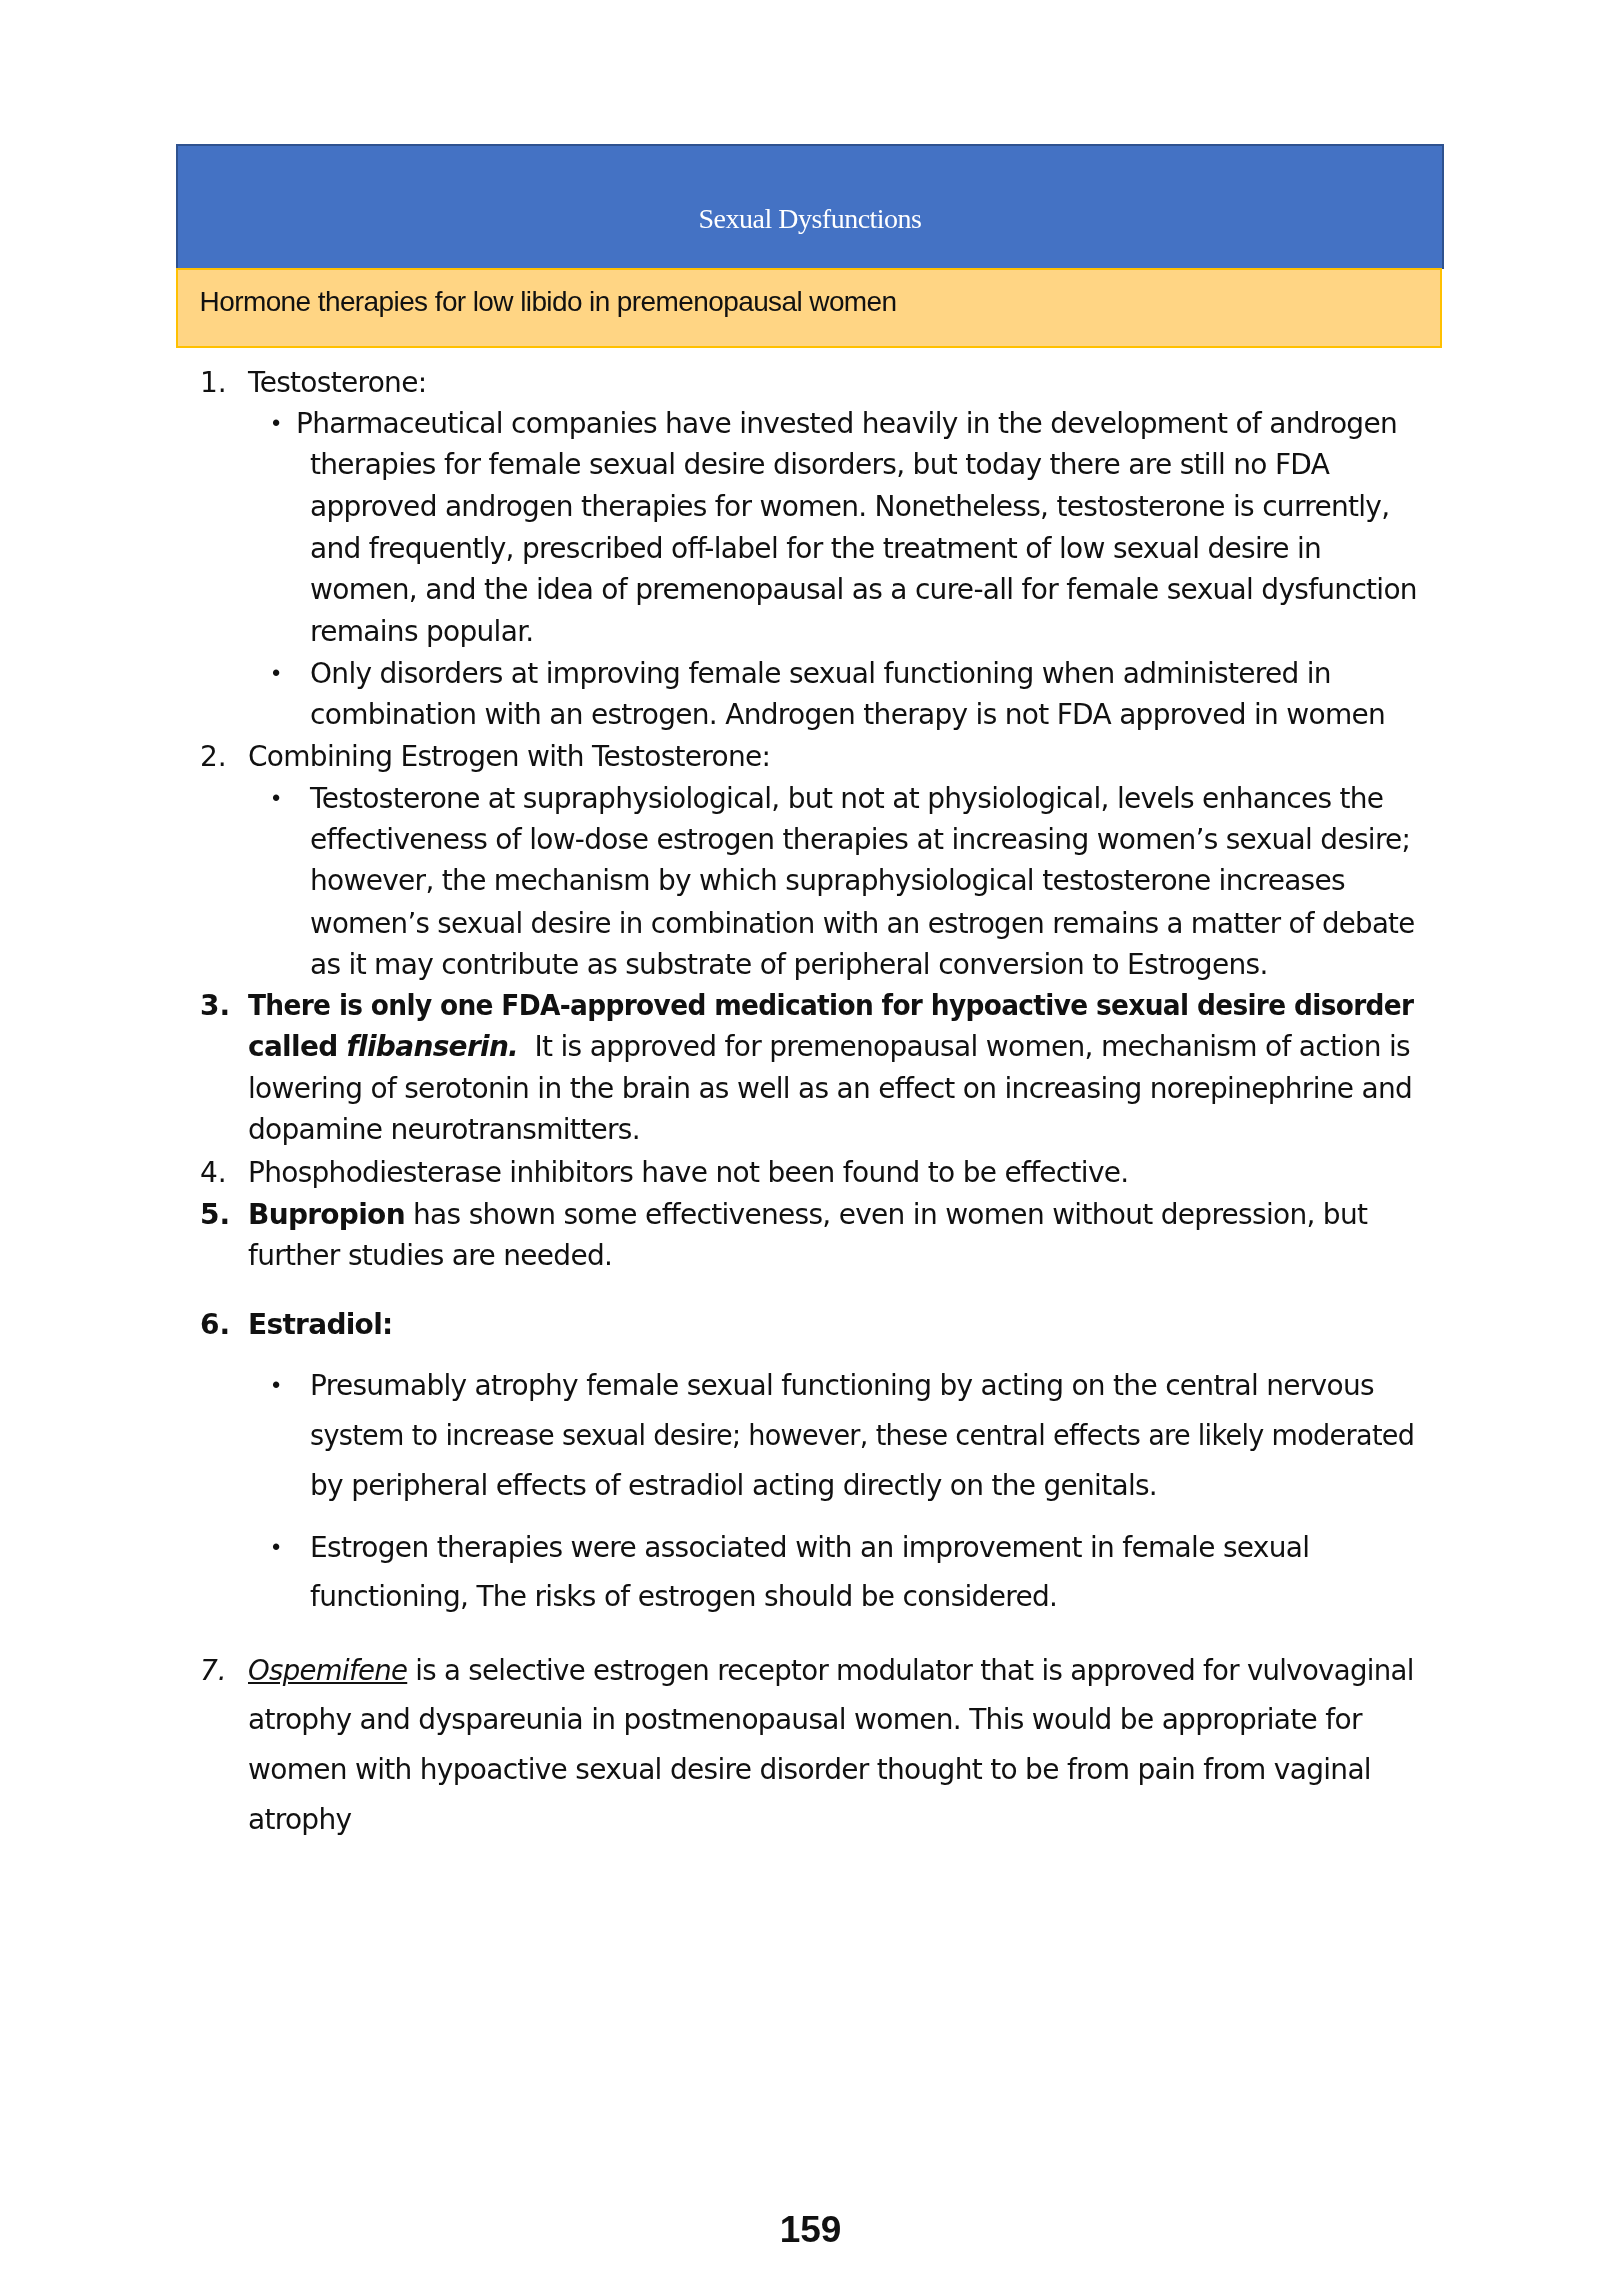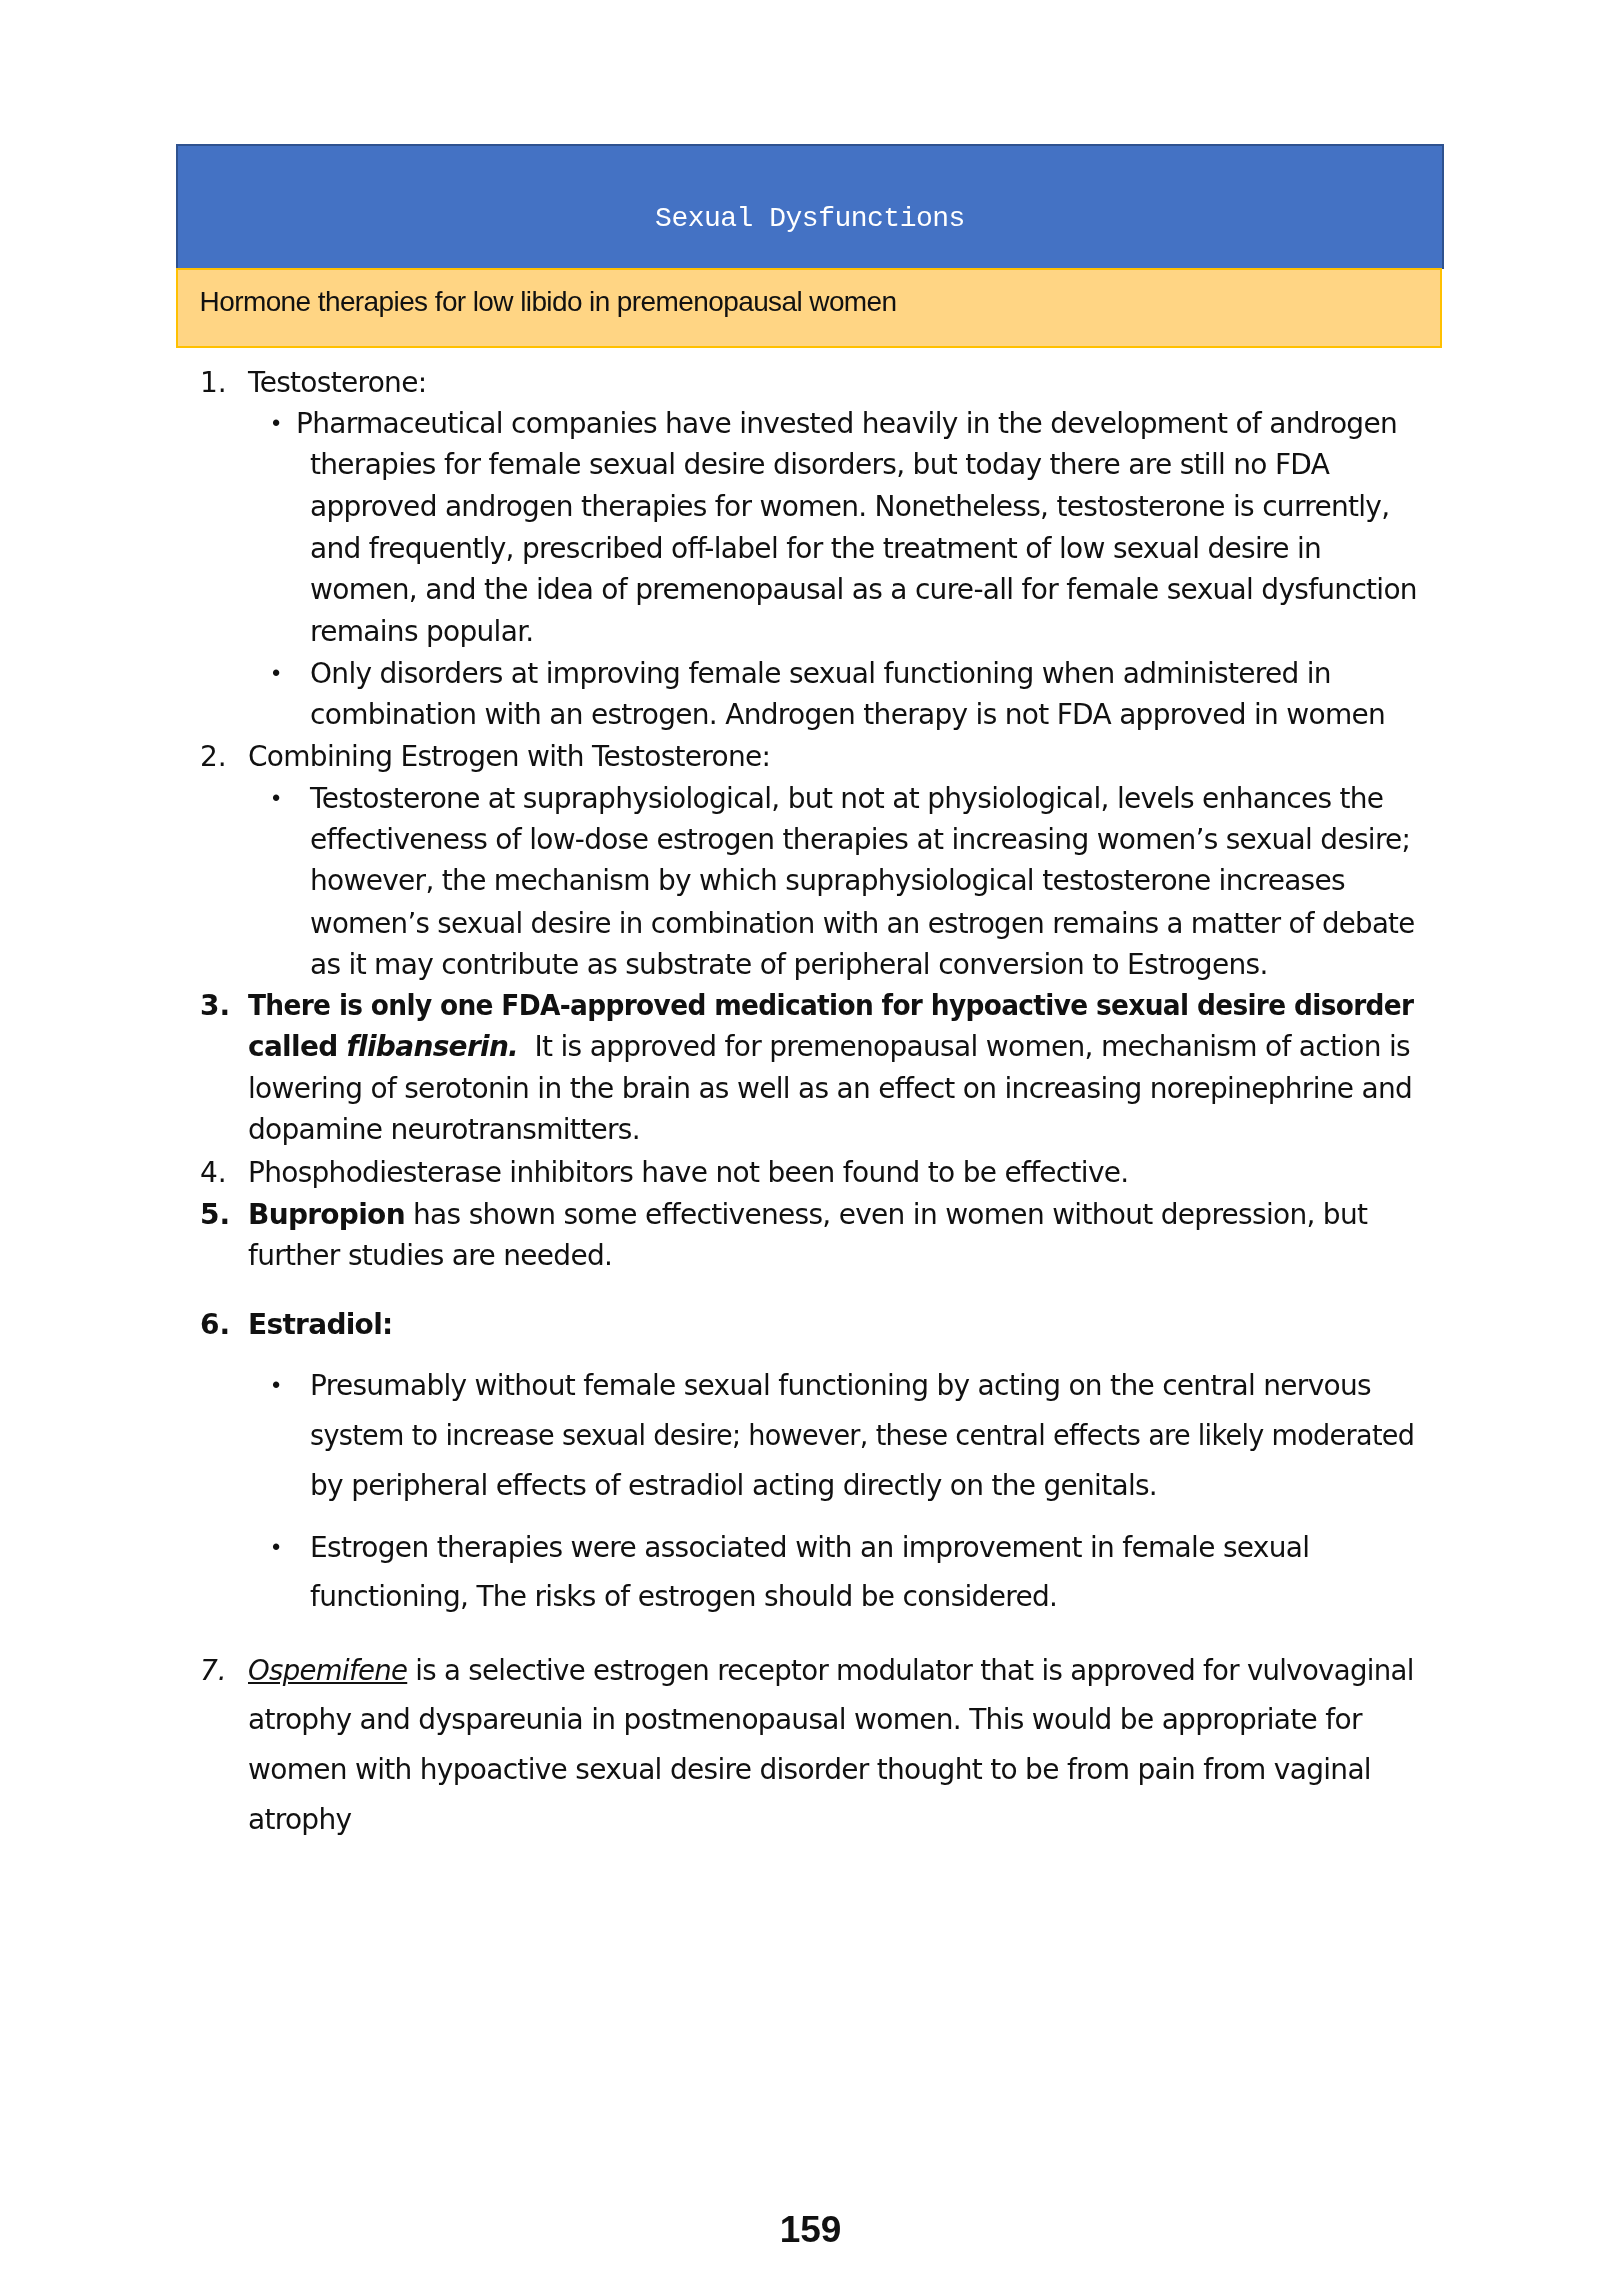--- a/index.html
+++ b/index.html
@@ -2,21 +2,21 @@
 <html><head>
 <meta charset="utf-8">
 <style>
   html, body { margin:0; padding:0; background:#ffffff; }
   body { width:1621px; height:2293px; position:relative; overflow:hidden;
          font-family:"Liberation Sans", sans-serif; color:#111; }
   .header-box { position:absolute; left:176px; top:144px; width:1268px; height:205px; }
   .header-blue { position:absolute; left:0; top:0; width:1264px; height:123px;
                  background:#4472c4; border:2px solid #2f528f; border-bottom:none; }
   .header-title { position:absolute; left:0; right:0; top:57px; text-align:center;
-                  color:#ffffff; font-size:28px; font-family:Liberation Mono, monospace; letter-spacing:-0.5px; }
+                  color:#ffffff; font-size:28px; font-family:Liberation Serif, serif; letter-spacing:-0.5px; }
   .header-yellow { position:absolute; left:0; top:124px; width:1262px; height:76px;
                    background:#ffd584; border:2.9px solid #ffc000; }
   .header-sub { position:absolute; left:21.6px; top:15.7px; font-size:28px;
                 font-family:Liberation Sans, sans-serif; letter-spacing:-0.6px; color:#111; }
   .ln { position:absolute; font-size:28px; line-height:33px; white-space:nowrap;
         font-family:"DejaVu Sans", sans-serif; letter-spacing:-0.7px; color:#111; }
   .num { position:absolute; font-size:28px; line-height:33px; font-family:"DejaVu Sans", sans-serif; color:#111; }
   .bul { position:absolute; font-size:23.5px; line-height:33px; color:#111; }
   .b { font-weight:bold; }
   .i { font-style:italic; }
@@ -84,21 +84,21 @@
     <span class="num b" style="left:200px;top:1198px">5.</span>
     <span class="ln" style="left:248px;top:1198px"><span class="b">Bupropion</span><span> has shown some effectiveness, even in women without depression, but</span></span>
     <span class="ln" style="left:248px;top:1239px">further studies are needed.</span>
   </div>
 
   <div>
     <span class="num b" style="left:200px;top:1308px">6.</span>
     <span class="ln b" style="left:248px;top:1308px">Estradiol:</span>
 
     <span class="bul" style="left:272px;top:1369px">•</span>
-    <span class="ln" style="left:310px;top:1369px">Presumably without female sexual functioning by acting on the central nervous</span>
+    <span class="ln" style="left:310px;top:1369px">Presumably atrophy female sexual functioning by acting on the central nervous</span>
     <span class="ln" style="left: 310px; top: 1419px; transform-origin: left top; transform: scaleX(0.9663);">system to increase sexual desire; however, these central effects are likely moderated</span>
     <span class="ln" style="left:310px;top:1469px">by peripheral effects of estradiol acting directly on the genitals.</span>
 
     <span class="bul" style="left:272px;top:1531px">•</span>
     <span class="ln" style="left:310px;top:1531px">Estrogen therapies were associated with an improvement in female sexual</span>
     <span class="ln" style="left:310px;top:1580px">functioning, The risks of estrogen should be considered.</span>
   </div>
 
   <div>
     <span class="num i" style="left:200px;top:1654px">7.</span>

